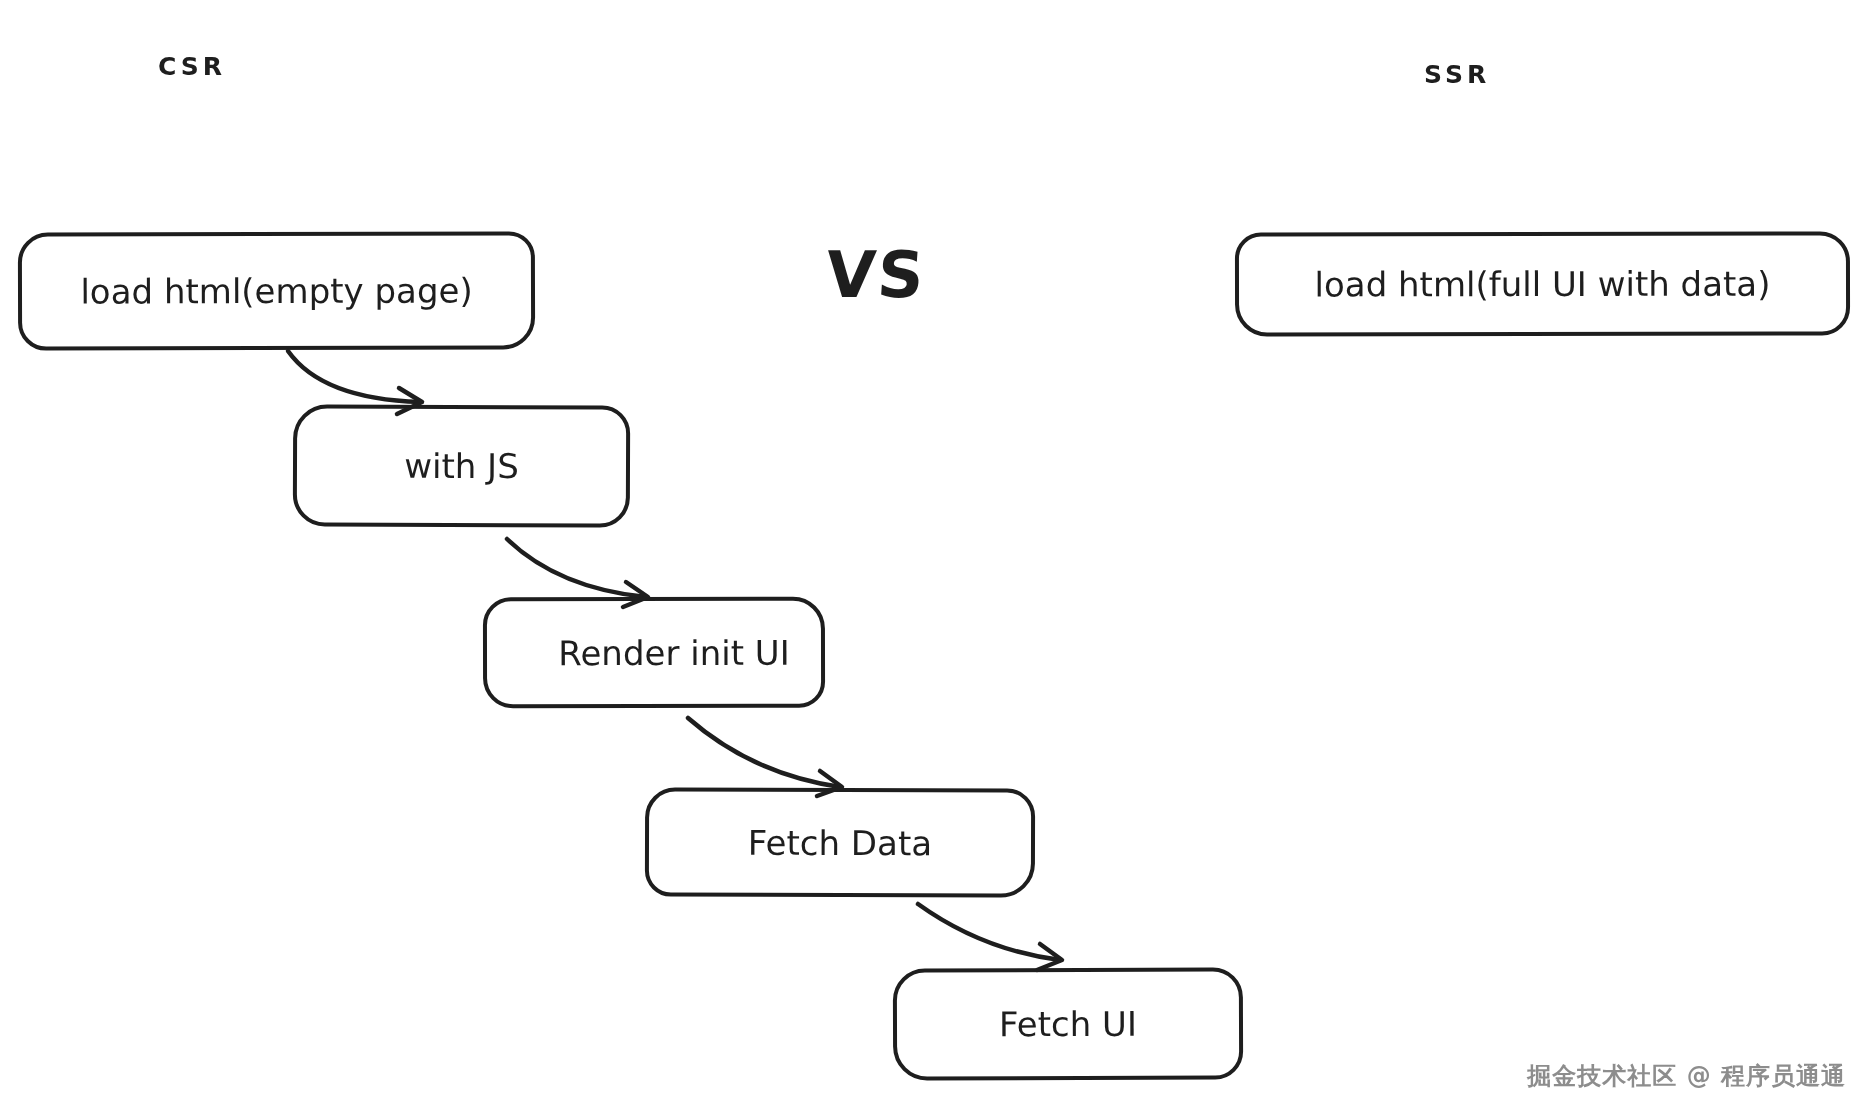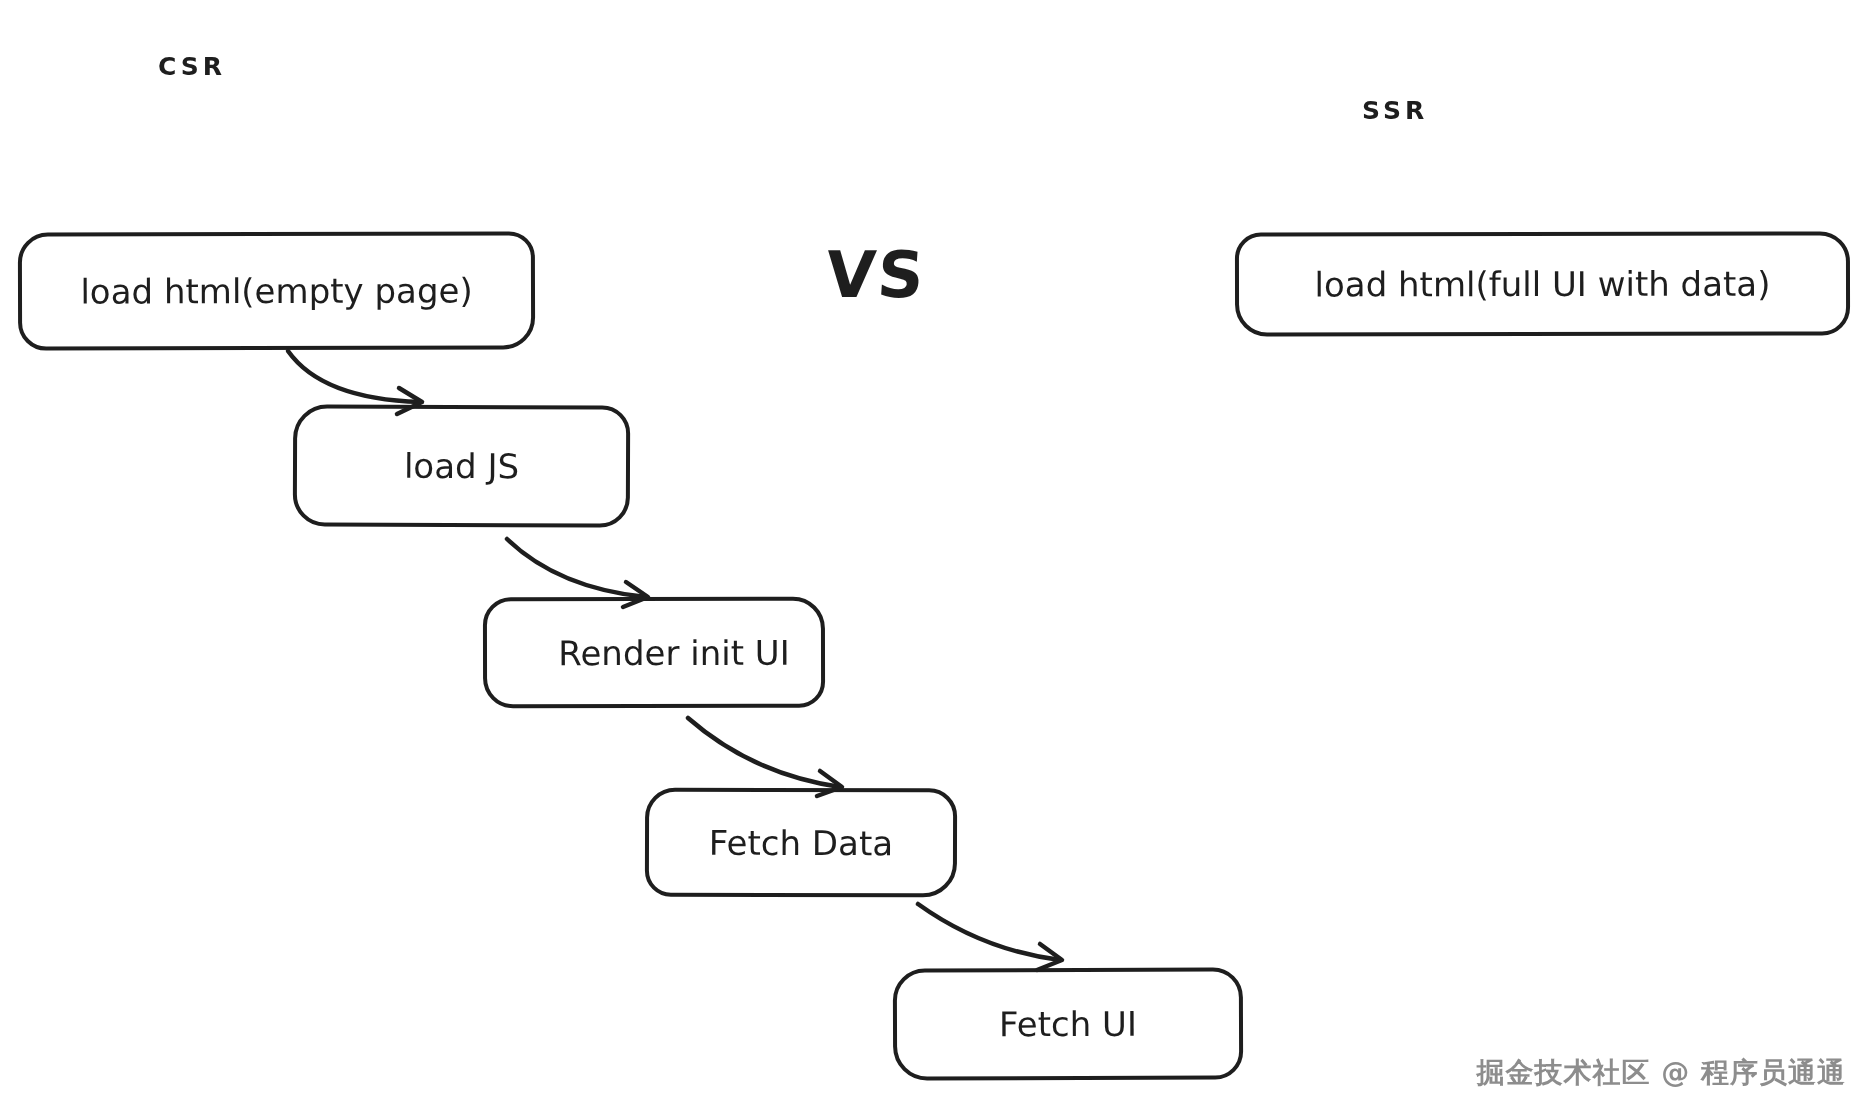--- a/index.html
+++ b/index.html
@@ -17,21 +17,21 @@
     color: #1e1e1e;
   }
   .heading {
     position: absolute;
     font-size: 25px;
     font-weight: 700;
     letter-spacing: 4px;
     color: #1e1e1e;
   }
   .csr-heading { left: 158px; top: 52px; }
-  .ssr-heading { left: 1362px; top: 60px; margin-top: 36px; }
+  .ssr-heading { left: 1424px; top: 60px; }
   .versus {
     position: absolute;
     left: 826px;
     top: 238px;
     font-size: 64px;
     font-weight: 700;
     letter-spacing: 2px;
     transform: skewX(-4deg);
     color: #1e1e1e;
   }
@@ -45,21 +45,21 @@
     justify-content: center;
     font-size: 34px;
     font-weight: 500;
     white-space: nowrap;
     color: #1e1e1e;
   }
   
   .node-1 { left: 18px;   top: 232px; width: 517px; height: 118px; border-radius: 30px 26px 32px 28px; transform: rotate(-0.15deg); }
   .node-2 { left: 293px;  top: 405px; width: 337px; height: 122px; border-radius: 34px 28px 30px 32px; transform: rotate(0.2deg); }
   .node-3 { left: 483px;  top: 597px; width: 342px; height: 111px; border-radius: 28px 32px 26px 30px; transform: rotate(-0.1deg); padding-left: 40px; }
-  .node-4 { left: 645px;  top: 788px; width: 312px; height: 109px; border-radius: 30px 28px 34px 26px; transform: rotate(0.15deg); }
+  .node-4 { left: 645px;  top: 788px; width: 390px; height: 109px; border-radius: 30px 28px 34px 26px; transform: rotate(0.15deg); }
   .node-5 { left: 893px;  top: 968px; width: 350px; height: 112px; border-radius: 32px 30px 28px 34px; transform: rotate(-0.2deg); }
   .node-ssr { left: 1235px; top: 232px; width: 615px; height: 104px; border-radius: 26px 30px 28px 32px; transform: rotate(-0.1deg); }
   .arrows {
     position: absolute;
     left: 0;
     top: 0;
     width: 1862px;
     height: 1102px;
     pointer-events: none;
   }
@@ -67,21 +67,21 @@
     fill: none;
     stroke: #1e1e1e;
     stroke-width: 4.5px;
     stroke-linecap: round;
     stroke-linejoin: round;
   }
   .watermark {
     position: absolute;
     right: 16px;
     bottom: 10px;
-    font-size: 28px;
+    font-size: 24px;
     font-weight: 700;
     color: #8d8d8d;
     text-shadow: 2px 2px 0 #ffffff;
     letter-spacing: 1px;
   }
 </style>
 </head>
 <body>
 
 <div class="canvas">
@@ -90,21 +90,21 @@
 
   <div class="heading ssr-heading">SSR</div>
 
   <div class="versus">VS</div>
 
   <div class="node node-1">
     <span>load html(empty page)</span>
   </div>
 
   <div class="node node-2">
-    <span>load JS</span>
+    <span>with JS</span>
   </div>
 
   <div class="node node-3">
     <span>Render init UI</span>
   </div>
 
   <div class="node node-4">
     <span>Fetch Data</span>
   </div>
 

